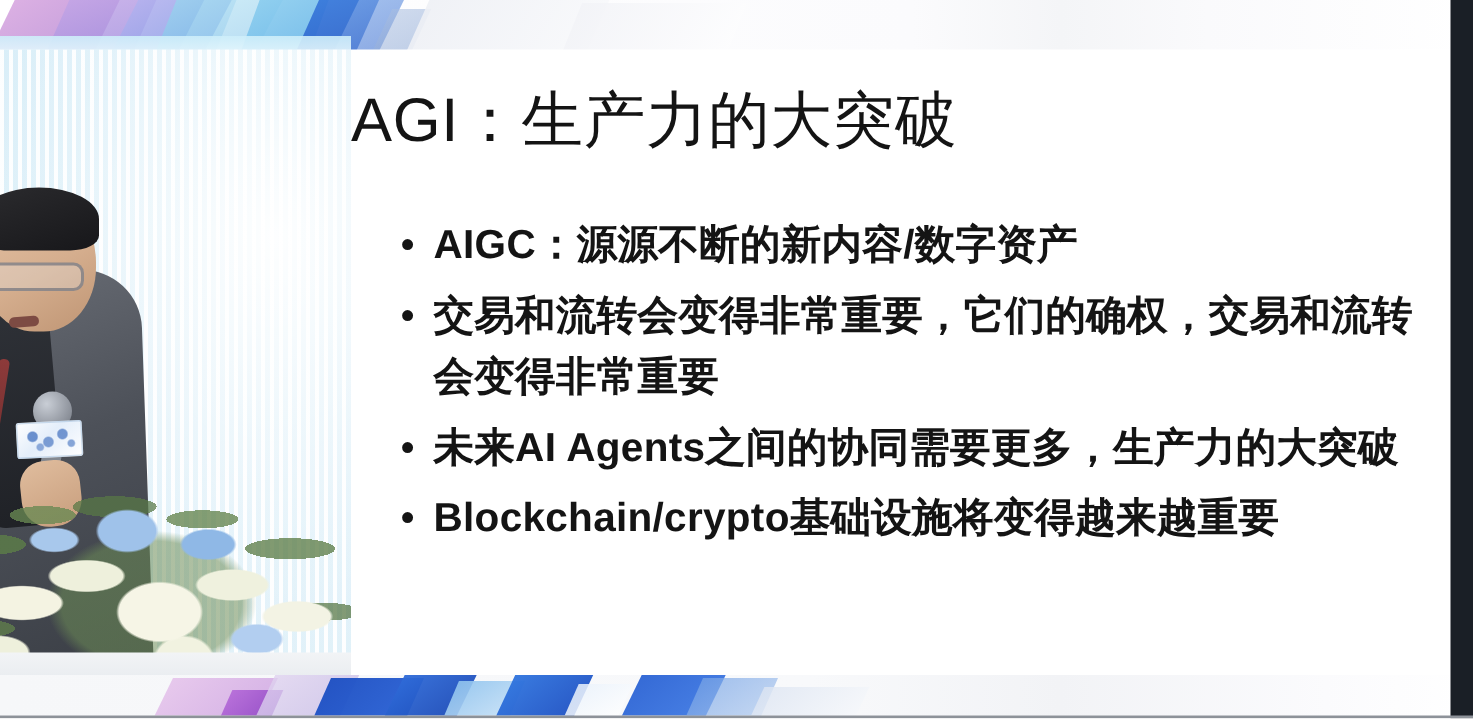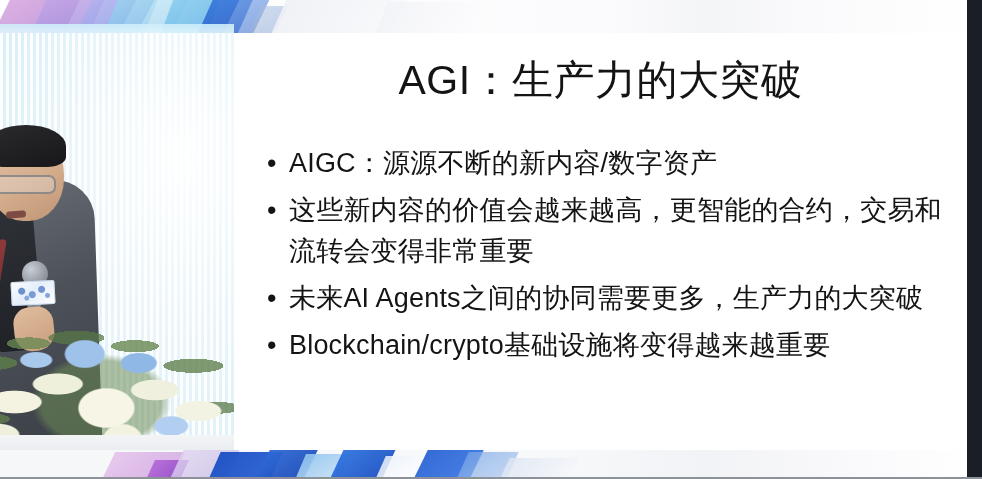--- a/index.html
+++ b/index.html
@@ -242,21 +242,21 @@
     left: 234px;
     top: 33px;
     width: 733px;
     height: 417px;
     background: #ffffff;
   }
   .slide-title {
     position: absolute;
     left: 0; right: 0;
     top: 22px;
-    text-align: center;
+    text-align: left;
     font-size: 41px;
     line-height: 50px;
     font-weight: 400;
     color: #141414;
     letter-spacing: 0.5px;
     white-space: nowrap;
   }
   .bullet-list {
     position: absolute;
     left: 33px;
@@ -275,20 +275,21 @@
     line-height: 41px;
     color: #141414;
     text-align: left;
   }
   .bullet-text {
     flex: 1 1 auto;
     font-size: 27px;
     line-height: 41px;
     color: #141414;
     letter-spacing: 0.2px;
+    font-weight: bold;
   }
 
   
   .right-border {
     position: absolute;
     left: 967px;
     top: 0;
     width: 15px;
     height: 479px;
     background: #1a1f26;
@@ -345,21 +346,21 @@
   <div class="slide">
     <div class="slide-title">AGI：生产力的大突破</div>
 
     <div class="bullet-list">
       <div class="bullet">
         <span class="bullet-dot">•</span>
         <span class="bullet-text">AIGC：源源不断的新内容/数字资产</span>
       </div>
       <div class="bullet">
         <span class="bullet-dot">•</span>
-        <span class="bullet-text">这些新内容的价值会越来越高，更智能的合约，交易和流转会变得非常重要</span>
+        <span class="bullet-text">交易和流转会变得非常重要，它们的确权，交易和流转会变得非常重要</span>
       </div>
       <div class="bullet">
         <span class="bullet-dot">•</span>
         <span class="bullet-text">未来AI Agents之间的协同需要更多，生产力的大突破</span>
       </div>
       <div class="bullet">
         <span class="bullet-dot">•</span>
         <span class="bullet-text">Blockchain/crypto基础设施将变得越来越重要</span>
       </div>
     </div>

